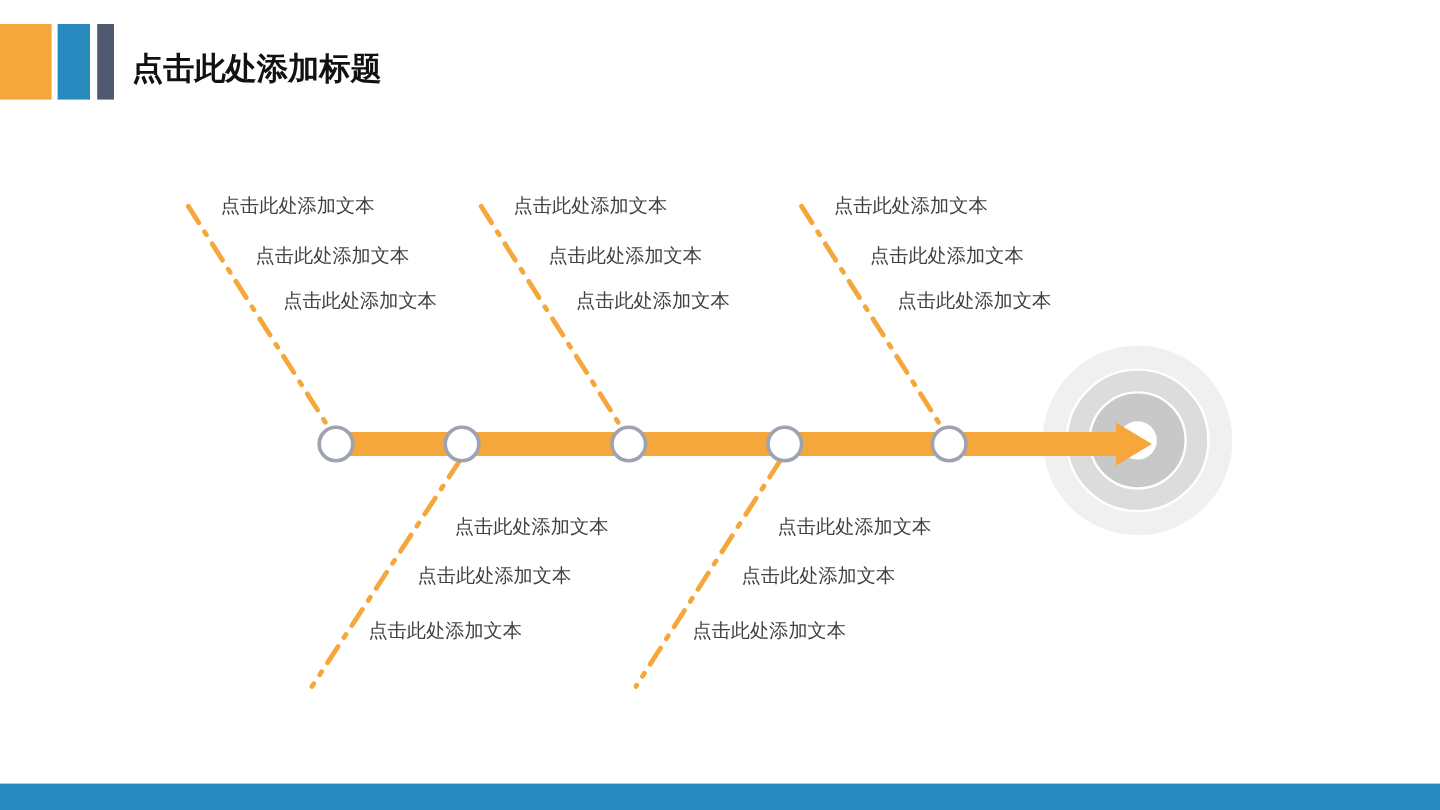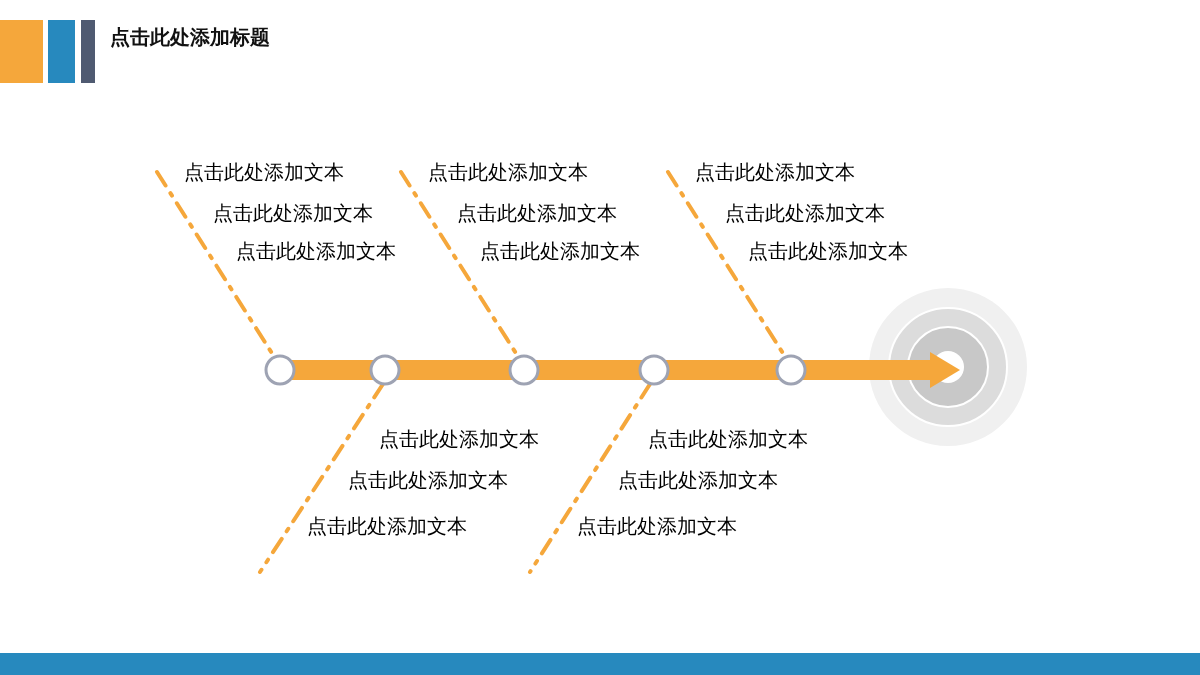--- a/index.html
+++ b/index.html
@@ -1,21 +1,21 @@
 <!DOCTYPE html>
 <html><head>
 <meta charset="utf-8">
 <style>
   html,body{margin:0;padding:0;}
   body{width:1200px;height:675px;position:relative;background:#ffffff;overflow:hidden;font-family:"DejaVu Sans","Liberation Sans",sans-serif;}
   .blk{position:absolute;top:20px;height:63px;}
-  .title{position:absolute;left:110px;top:24px;font-size:20px;font-weight:bold;color:#111;letter-spacing:0px;}
+  .title{position:absolute;left:110px;top:40px;font-size:26px;font-weight:bold;color:#111;letter-spacing:0px;}
   .bottom-bar{position:absolute;left:0;top:653px;width:1200px;height:22px;}
   svg.diagram{position:absolute;left:0;top:0;}
-  .lbl{position:absolute;font-size:20px;color:#000000;white-space:nowrap;line-height:24px;}
+  .lbl{position:absolute;font-size:16px;color:#404040;white-space:nowrap;line-height:24px;}
 </style>
 </head>
 <body>
 
 <div class="blk" style="left:0;width:43px;background:#F5A73B;"></div>
 <div class="blk" style="left:48px;width:27px;background:#2789BE;"></div>
 <div class="blk" style="left:81px;width:14px;background:#4F5A71;"></div>
 <div class="title">点击此处添加标题</div>
 
 <svg class="diagram" width="1200" height="675">

